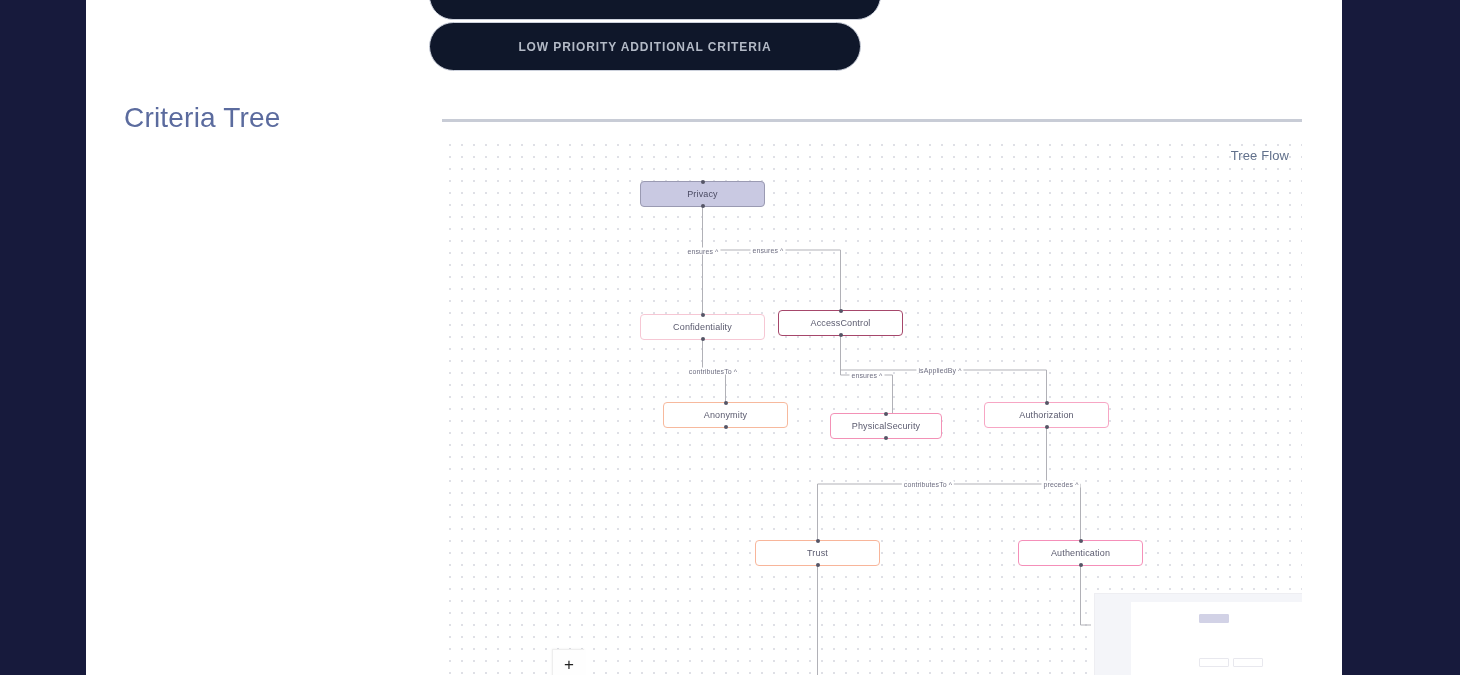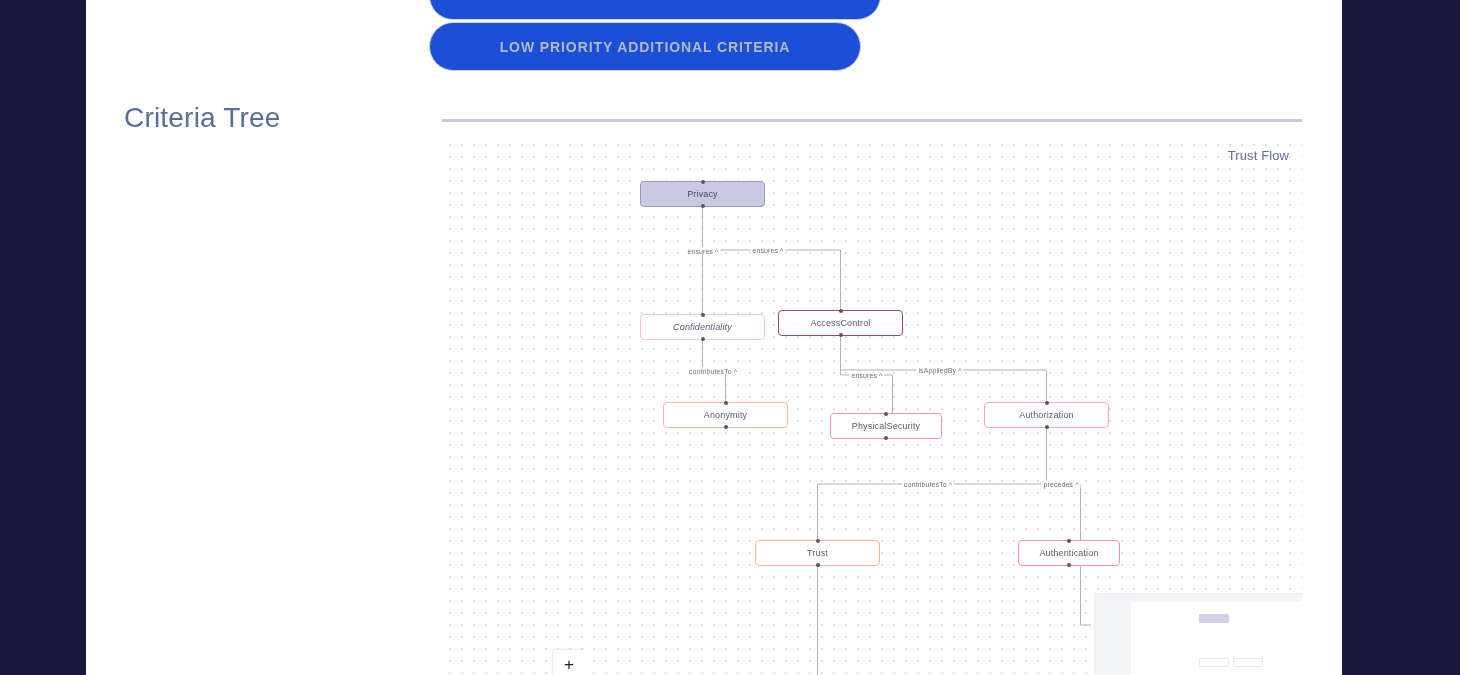--- a/index.html
+++ b/index.html
@@ -19,28 +19,28 @@
     width: 1256px; height: 675px;
     background: #ffffff;
     overflow: hidden;
   }
 
   
   .pill {
     position: absolute;
     border: 1px solid #ccd1dc;
     border-radius: 999px;
-    background: #1d4ed8;
+    background: #0f172a;
     display: flex;
     align-items: center;
     justify-content: center;
     color: #b3bac6;
     font-weight: bold;
     letter-spacing: 0.9px;
-    font-size: 14px;
+    font-size: 12px;
     text-transform: uppercase;
     user-select: none;
   }
   .pill-top {
     left: 343px; top: -28px;
     width: 452px; height: 48px;
   }
   .pill-low {
     left: 343px; top: 22px;
     width: 432px; height: 49px;
@@ -204,21 +204,21 @@
           <div class="edge-label" style="left: 497px; top: 235px;">isAppliedBy ^</div>
           <div class="edge-label" style="left: 485px; top: 349px;">contributesTo ^</div>
           <div class="edge-label" style="left: 618px; top: 349px;">precedes ^</div>
         </div>
       <div id="nodes">
           <div class="node root" style="left: 197px; top: 27px; width: 125px; height: 26px;">
             <span>Privacy</span>
             <span class="handle top"></span>
             <span class="handle bot"></span>
           </div>
-          <div class="node" style="left: 197px; top: 179px; width: 125px; height: 26px; border: 1px solid rgb(246, 199, 212); font-style: italic;">
+          <div class="node" style="left: 197px; top: 179px; width: 125px; height: 26px; border: 1px solid rgb(246, 199, 212);">
             <span>Confidentiality</span>
             <span class="handle top"></span>
             <span class="handle bot"></span>
           </div>
           <div class="node" style="left: 335px; top: 175px; width: 125px; height: 26px; border: 1px solid rgb(166, 71, 107);">
             <span>AccessControl</span>
             <span class="handle top"></span>
             <span class="handle bot"></span>
           </div>
           <div class="node" style="left: 220px; top: 267px; width: 125px; height: 26px; border: 1px solid rgb(247, 185, 157);">
@@ -234,28 +234,28 @@
           <div class="node" style="left: 541px; top: 267px; width: 125px; height: 26px; border: 1px solid rgb(247, 166, 196);">
             <span>Authorization</span>
             <span class="handle top"></span>
             <span class="handle bot"></span>
           </div>
           <div class="node" style="left: 312px; top: 405px; width: 125px; height: 26px; border: 1px solid rgb(248, 181, 154);">
             <span>Trust</span>
             <span class="handle top"></span>
             <span class="handle bot"></span>
           </div>
-          <div class="node" style="left: 575px; top: 405px; width: 102px; height: 26px; border: 1px solid rgb(245, 143, 185);">
+          <div class="node" style="left: 575px; top: 405px; width: 125px; height: 26px; border: 1px solid rgb(245, 143, 185);">
             <span>Authentication</span>
             <span class="handle top"></span>
             <span class="handle bot"></span>
           </div>
         </div>
 
-      <div class="flow-attr">Trust Flow</div>
+      <div class="flow-attr">Tree Flow</div>
 
       <div class="controls">
         <div class="ctrl-btn">+</div>
       </div>
 
       <div class="minimap">
         <div class="mm-viewport" id="mm-viewport">
             <div class="mm-node root" style="left: 68px; top: 12px; width: 30px; height: 9px;"></div>
             <div class="mm-node" style="left: 68px; top: 56px; width: 30px; height: 9px;"></div>
             <div class="mm-node" style="left: 102px; top: 56px; width: 30px; height: 9px;"></div>

